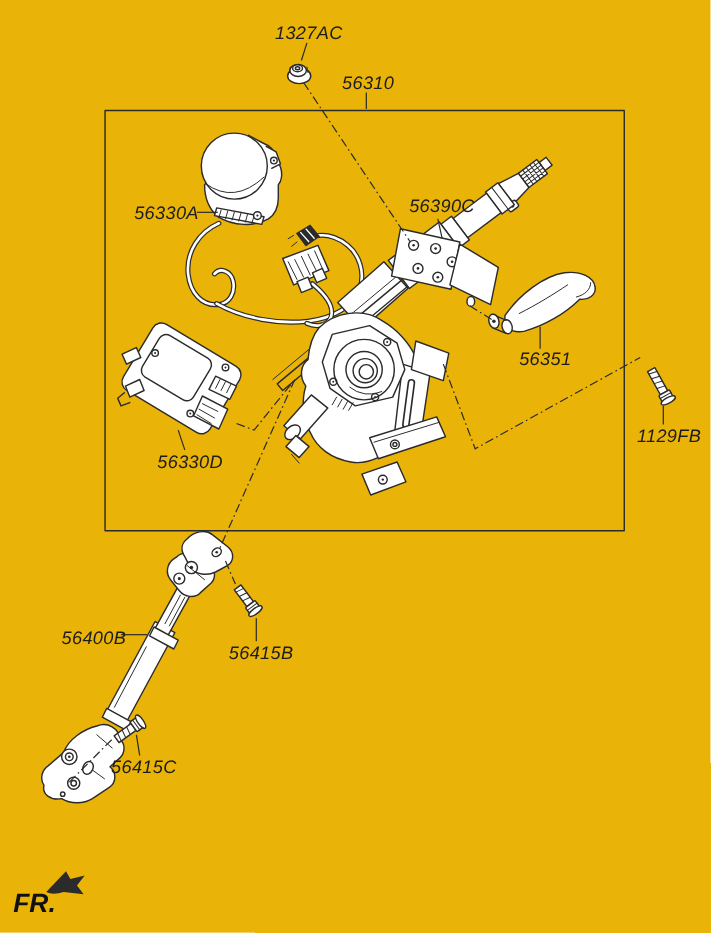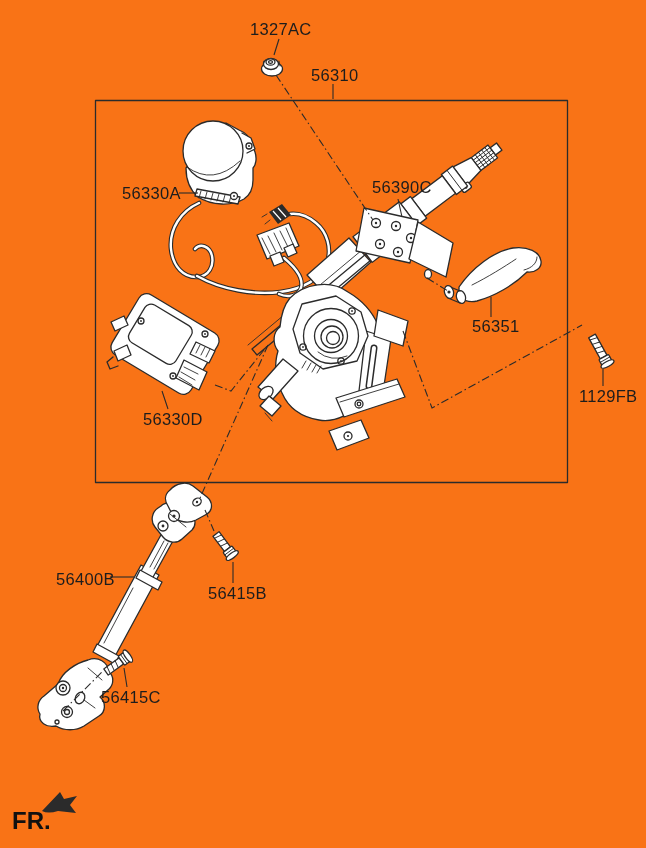--- a/index.html
+++ b/index.html
@@ -1,21 +1,22 @@
 <!DOCTYPE html>
 <html><head>
 <meta charset="utf-8">
 <style>
   html,body { margin:0; padding:0; background:#ffffff; }
   .stage {
     position:relative;
     width:646px; height:848px;
-    background:#f97316;
+    background:#eab308;
     font-family:"Liberation Sans", sans-serif;
     overflow:hidden;
+    font-style:italic;
   }
   svg { position:absolute; left:0; top:0; }
   svg .ln   { stroke:#2b2b2b; fill:none; stroke-width:1.3; stroke-linecap:round; stroke-linejoin:round; }
   svg .wf   { stroke:#2b2b2b; fill:#ffffff; stroke-width:1.3; stroke-linecap:round; stroke-linejoin:round; }
   svg .thin { stroke:#2b2b2b; fill:none; stroke-width:0.9; stroke-linecap:round; }
   svg .dark { fill:#2b2b2b; stroke:none; }
   svg .dash { stroke:#2b2b2b; fill:none; stroke-width:1.1; stroke-dasharray:8 3 1.5 3; }
   svg .leader { stroke:#2b2b2b; fill:none; stroke-width:1.1; }
   svg .wireO { stroke:#2b2b2b; fill:none; stroke-width:4.6; stroke-linecap:round; }
   svg .wireI { stroke:#ffffff; fill:none; stroke-width:2.4; stroke-linecap:round; }

